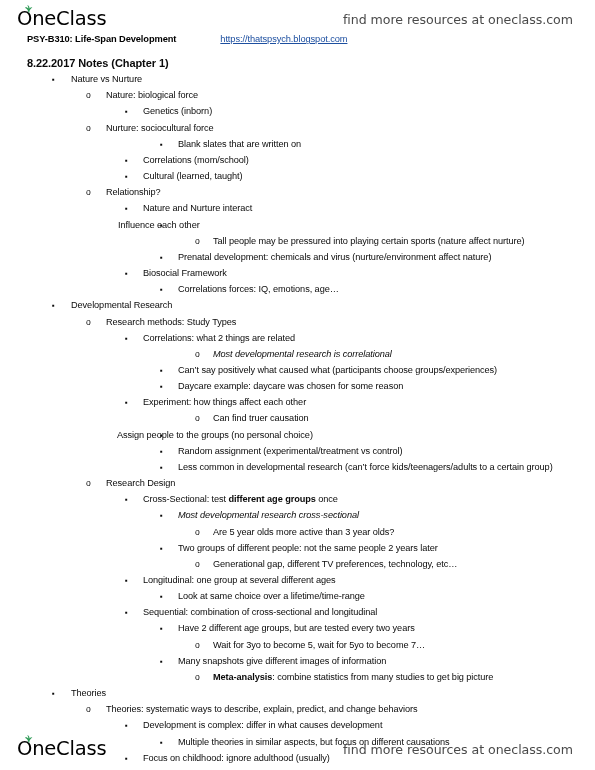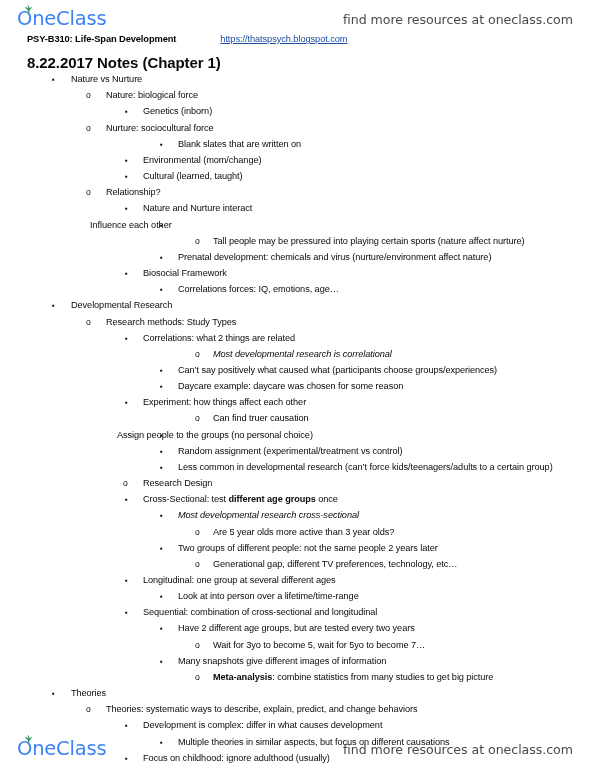--- a/index.html
+++ b/index.html
@@ -34,21 +34,21 @@
   .logo {
     display: flex;
     align-items: flex-end;
     position: relative;
     user-select: none;
   }
   .logo-text {
     font-family: "DejaVu Sans", sans-serif;
     font-size: 19.5px;
     letter-spacing: -0.2px;
-    color: #3b82f6;
+    color: #000000;
     font-weight: 400;
     line-height: 1;
     position: relative;
     padding-left: 1px;
   }
   .logo-leaf {
     position: absolute;
     left: 7.5px;
     top: -4.5px;
     width: 9px;
@@ -120,21 +120,21 @@
   }
 
   .bullet.disc::before  { content: "\25AA"; font-size: 8px; }
   .bullet.circ::before  { content: "o"; font-size: 8.6px; }
 
   .italic { font-style: italic; }
   .bold   { font-weight: bold; }
 
   
   .note-heading {
-    font-size: 15px;
+    font-size: 11px;
     font-weight: bold;
     letter-spacing: -0.08px;
   }
 </style>
 </head>
 <body>
 
 <div class="brand-bar header">
   <div class="logo">
     <span class="logo-text">OneClass</span>
@@ -170,35 +170,35 @@
       <div class="note-line" style="padding-left: 106px; padding-right: 16px;">
         <span class="bullet circ" style="left: 86px;"></span>
         <span class="txt">Nurture: sociocultural force</span>
       </div>
       <div class="note-line" style="padding-left: 178px; padding-right: 16px;">
         <span class="bullet disc" style="left: 160px;"></span>
         <span class="txt">Blank slates that are written on</span>
       </div>
       <div class="note-line" style="padding-left: 143px; padding-right: 16px;">
         <span class="bullet disc" style="left: 125px;"></span>
-        <span class="txt">Environmental (mom/change)</span>
+        <span class="txt">Correlations (mom/school)</span>
       </div>
       <div class="note-line" style="padding-left: 143px; padding-right: 16px;">
         <span class="bullet disc" style="left: 125px;"></span>
         <span class="txt">Cultural (learned, taught)</span>
       </div>
       <div class="note-line" style="padding-left: 106px; padding-right: 16px;">
         <span class="bullet circ" style="left: 86px;"></span>
         <span class="txt">Relationship?</span>
       </div>
       <div class="note-line" style="padding-left: 143px; padding-right: 16px;">
         <span class="bullet disc" style="left: 125px;"></span>
         <span class="txt">Nature and Nurture interact</span>
       </div>
-      <div class="note-line" style="padding-left: 90px; padding-right: 16px;">
+      <div class="note-line" style="padding-left: 118px; padding-right: 16px;">
         <span class="bullet disc" style="left: 160px;"></span>
         <span class="txt">Influence each other</span>
       </div>
       <div class="note-line" style="padding-left: 213px; padding-right: 16px;">
         <span class="bullet circ" style="left: 195px;"></span>
         <span class="txt">Tall people may be pressured into playing certain sports (nature affect nurture)</span>
       </div>
       <div class="note-line" style="padding-left: 178px; padding-right: 16px;">
         <span class="bullet disc" style="left: 160px;"></span>
         <span class="txt">Prenatal development: chemicals and virus (nurture/environment affect nature)</span>
@@ -248,21 +248,21 @@
         <span class="txt">Assign people to the groups (no personal choice)</span>
       </div>
       <div class="note-line" style="padding-left: 178px; padding-right: 16px;">
         <span class="bullet disc" style="left: 160px;"></span>
         <span class="txt">Random assignment  (experimental/treatment vs control)</span>
       </div>
       <div class="note-line" style="padding-left: 178px; padding-right: 16px;">
         <span class="bullet disc" style="left: 160px;"></span>
         <span class="txt">Less common in developmental research (can’t force kids/teenagers/adults to a certain group)</span>
       </div>
-      <div class="note-line" style="padding-left: 106px; padding-right: 16px; margin-left: 37px;">
+      <div class="note-line" style="padding-left: 106px; padding-right: 16px;">
         <span class="bullet circ" style="left: 86px;"></span>
         <span class="txt">Research Design</span>
       </div>
       <div class="note-line" style="padding-left: 143px; padding-right: 16px;">
         <span class="bullet disc" style="left: 125px;"></span>
         <span class="txt"><span>Cross-Sectional: test </span><span class="bold">different age groups</span><span> once</span></span>
       </div>
       <div class="note-line" style="padding-left: 178px; padding-right: 16px;">
         <span class="bullet disc" style="left: 160px;"></span>
         <span class="txt italic">Most developmental research cross-sectional</span>
@@ -278,21 +278,21 @@
       <div class="note-line" style="padding-left: 213px; padding-right: 16px;">
         <span class="bullet circ" style="left: 195px;"></span>
         <span class="txt">Generational gap, different TV preferences, technology, etc…</span>
       </div>
       <div class="note-line" style="padding-left: 143px; padding-right: 16px;">
         <span class="bullet disc" style="left: 125px;"></span>
         <span class="txt">Longitudinal: one group at several different ages</span>
       </div>
       <div class="note-line" style="padding-left: 178px; padding-right: 16px;">
         <span class="bullet disc" style="left: 160px;"></span>
-        <span class="txt">Look at into person over a lifetime/time-range</span>
+        <span class="txt">Look at same choice over a lifetime/time-range</span>
       </div>
       <div class="note-line" style="padding-left: 143px; padding-right: 16px;">
         <span class="bullet disc" style="left: 125px;"></span>
         <span class="txt">Sequential: combination of cross-sectional and longitudinal</span>
       </div>
       <div class="note-line" style="padding-left: 178px; padding-right: 16px;">
         <span class="bullet disc" style="left: 160px;"></span>
         <span class="txt">Have 2 different age groups, but are tested every two years</span>
       </div>
       <div class="note-line" style="padding-left: 213px; padding-right: 16px;">

